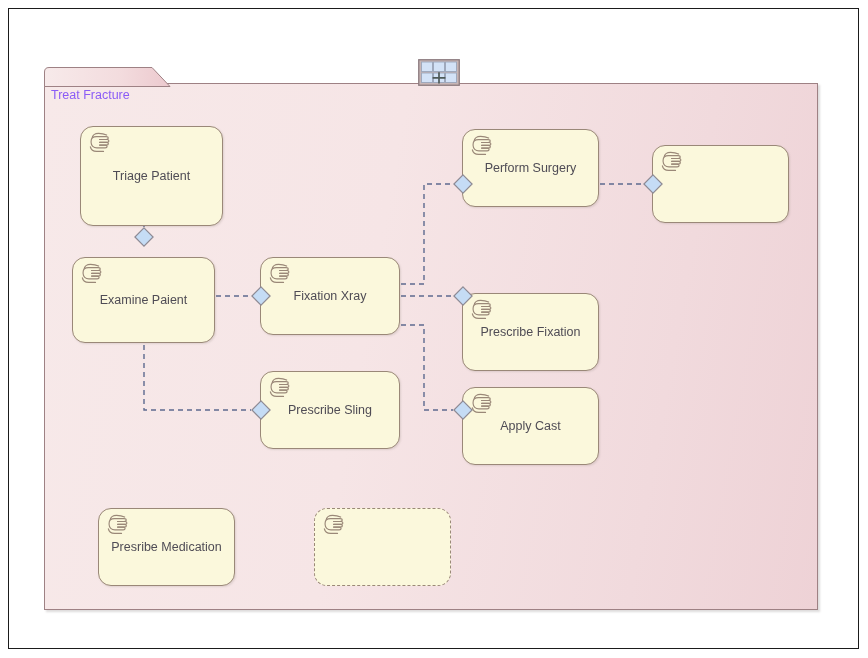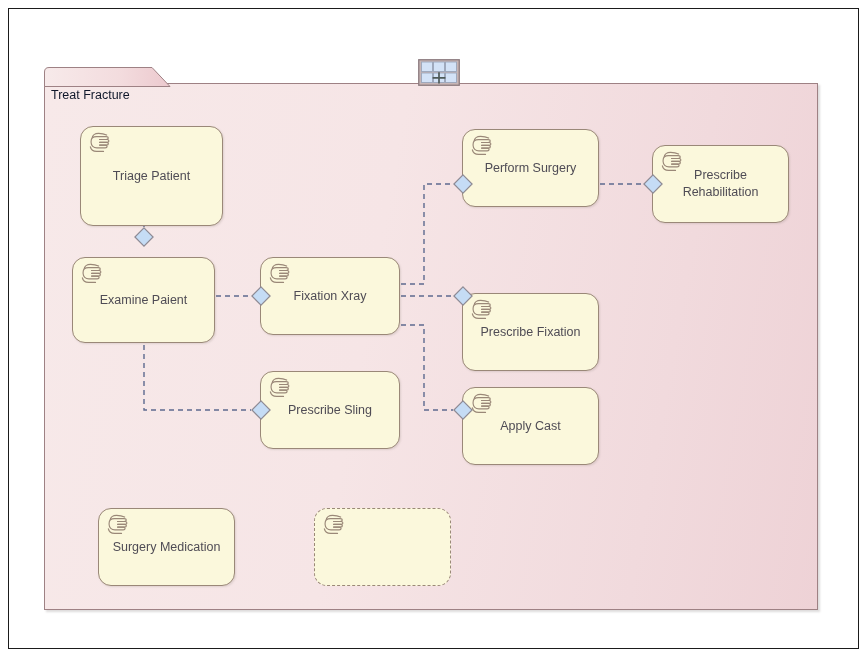--- a/index.html
+++ b/index.html
@@ -81,21 +81,21 @@
     width: 132px;
     height: 19px;
     z-index: 2;
   }
   .caseplan-tab svg { display: block; }
   .caseplan-label {
     position: absolute;
     left: 7px;
     top: 21px;
     font-size: 12.5px;
-    color: #0f172a;
+    color: #8b5cf6;
     z-index: 3;
     white-space: nowrap;
   }
 
   
   .plantable {
     position: absolute;
     left: 418px;
     top: 59px;
     width: 42px;
@@ -292,33 +292,31 @@
       </div>
       <div class="task" style="left: 652px; top: 145px; width: 137px; height: 78px;">
         <span class="hand-icon">
           <svg width="26" height="22" viewBox="0 0 26 22">
             <path d="M5.2,6.4 C5.2,3.2 8.0,1.3 11.6,1.3 C16.2,1.3 19.6,3.0 19.6,3.0" fill="none" stroke="#9a8878" stroke-width="1.25" stroke-linecap="round"></path>
             <path d="M4.1,9.2 C4.1,6.2 6.3,4.6 9.4,4.6 L19.2,4.6 C20.6,4.6 21.3,5.3 21.3,6.1 C21.3,6.9 20.6,7.5 19.2,7.5 L12.6,7.5 L19.8,7.5 C21.2,7.5 21.9,8.1 21.9,8.9 C21.9,9.7 21.2,10.3 19.8,10.3 L12.6,10.3 L19.3,10.3 C20.7,10.3 21.4,10.9 21.4,11.7 C21.4,12.5 20.7,13.1 19.3,13.1 L12.6,13.1 L18.2,13.1 C19.5,13.1 20.1,13.7 20.1,14.4 C20.1,15.2 19.5,15.8 18.2,15.8 L9.9,15.8 C6.5,15.8 4.1,13.6 4.1,10.6 Z" fill="#fbf8dc" stroke="#9a8878" stroke-width="1.15" stroke-linejoin="round"></path>
             <path d="M12.6,7.5 L19.2,7.5 M12.6,10.3 L19.8,10.3 M12.6,13.1 L19.3,13.1" fill="none" stroke="#9a8878" stroke-width="1.05" stroke-linecap="round"></path>
             <path d="M3.4,14.8 C3.9,17.4 6.1,19.4 9.6,19.4 L16.5,19.4" fill="none" stroke="#9a8878" stroke-width="1.2" stroke-linecap="round"></path>
           </svg>
         </span>
-        <span class="task-label">Prescribe
-Rehabilitation</span>
       </div>
       <div class="task" style="left: 98px; top: 508px; width: 137px; height: 78px;">
         <span class="hand-icon">
           <svg width="26" height="22" viewBox="0 0 26 22">
             <path d="M5.2,6.4 C5.2,3.2 8.0,1.3 11.6,1.3 C16.2,1.3 19.6,3.0 19.6,3.0" fill="none" stroke="#9a8878" stroke-width="1.25" stroke-linecap="round"></path>
             <path d="M4.1,9.2 C4.1,6.2 6.3,4.6 9.4,4.6 L19.2,4.6 C20.6,4.6 21.3,5.3 21.3,6.1 C21.3,6.9 20.6,7.5 19.2,7.5 L12.6,7.5 L19.8,7.5 C21.2,7.5 21.9,8.1 21.9,8.9 C21.9,9.7 21.2,10.3 19.8,10.3 L12.6,10.3 L19.3,10.3 C20.7,10.3 21.4,10.9 21.4,11.7 C21.4,12.5 20.7,13.1 19.3,13.1 L12.6,13.1 L18.2,13.1 C19.5,13.1 20.1,13.7 20.1,14.4 C20.1,15.2 19.5,15.8 18.2,15.8 L9.9,15.8 C6.5,15.8 4.1,13.6 4.1,10.6 Z" fill="#fbf8dc" stroke="#9a8878" stroke-width="1.15" stroke-linejoin="round"></path>
             <path d="M12.6,7.5 L19.2,7.5 M12.6,10.3 L19.8,10.3 M12.6,13.1 L19.3,13.1" fill="none" stroke="#9a8878" stroke-width="1.05" stroke-linecap="round"></path>
             <path d="M3.4,14.8 C3.9,17.4 6.1,19.4 9.6,19.4 L16.5,19.4" fill="none" stroke="#9a8878" stroke-width="1.2" stroke-linecap="round"></path>
           </svg>
         </span>
-        <span class="task-label">Surgery Medication</span>
+        <span class="task-label">Presribe Medication</span>
       </div>
       <div class="task discretionary" style="left: 314px; top: 508px; width: 137px; height: 78px;">
         <span class="hand-icon">
           <svg width="26" height="22" viewBox="0 0 26 22">
             <path d="M5.2,6.4 C5.2,3.2 8.0,1.3 11.6,1.3 C16.2,1.3 19.6,3.0 19.6,3.0" fill="none" stroke="#9a8878" stroke-width="1.25" stroke-linecap="round"></path>
             <path d="M4.1,9.2 C4.1,6.2 6.3,4.6 9.4,4.6 L19.2,4.6 C20.6,4.6 21.3,5.3 21.3,6.1 C21.3,6.9 20.6,7.5 19.2,7.5 L12.6,7.5 L19.8,7.5 C21.2,7.5 21.9,8.1 21.9,8.9 C21.9,9.7 21.2,10.3 19.8,10.3 L12.6,10.3 L19.3,10.3 C20.7,10.3 21.4,10.9 21.4,11.7 C21.4,12.5 20.7,13.1 19.3,13.1 L12.6,13.1 L18.2,13.1 C19.5,13.1 20.1,13.7 20.1,14.4 C20.1,15.2 19.5,15.8 18.2,15.8 L9.9,15.8 C6.5,15.8 4.1,13.6 4.1,10.6 Z" fill="#fbf8dc" stroke="#9a8878" stroke-width="1.15" stroke-linejoin="round"></path>
             <path d="M12.6,7.5 L19.2,7.5 M12.6,10.3 L19.8,10.3 M12.6,13.1 L19.3,13.1" fill="none" stroke="#9a8878" stroke-width="1.05" stroke-linecap="round"></path>
             <path d="M3.4,14.8 C3.9,17.4 6.1,19.4 9.6,19.4 L16.5,19.4" fill="none" stroke="#9a8878" stroke-width="1.2" stroke-linecap="round"></path>
           </svg>
         </span>

